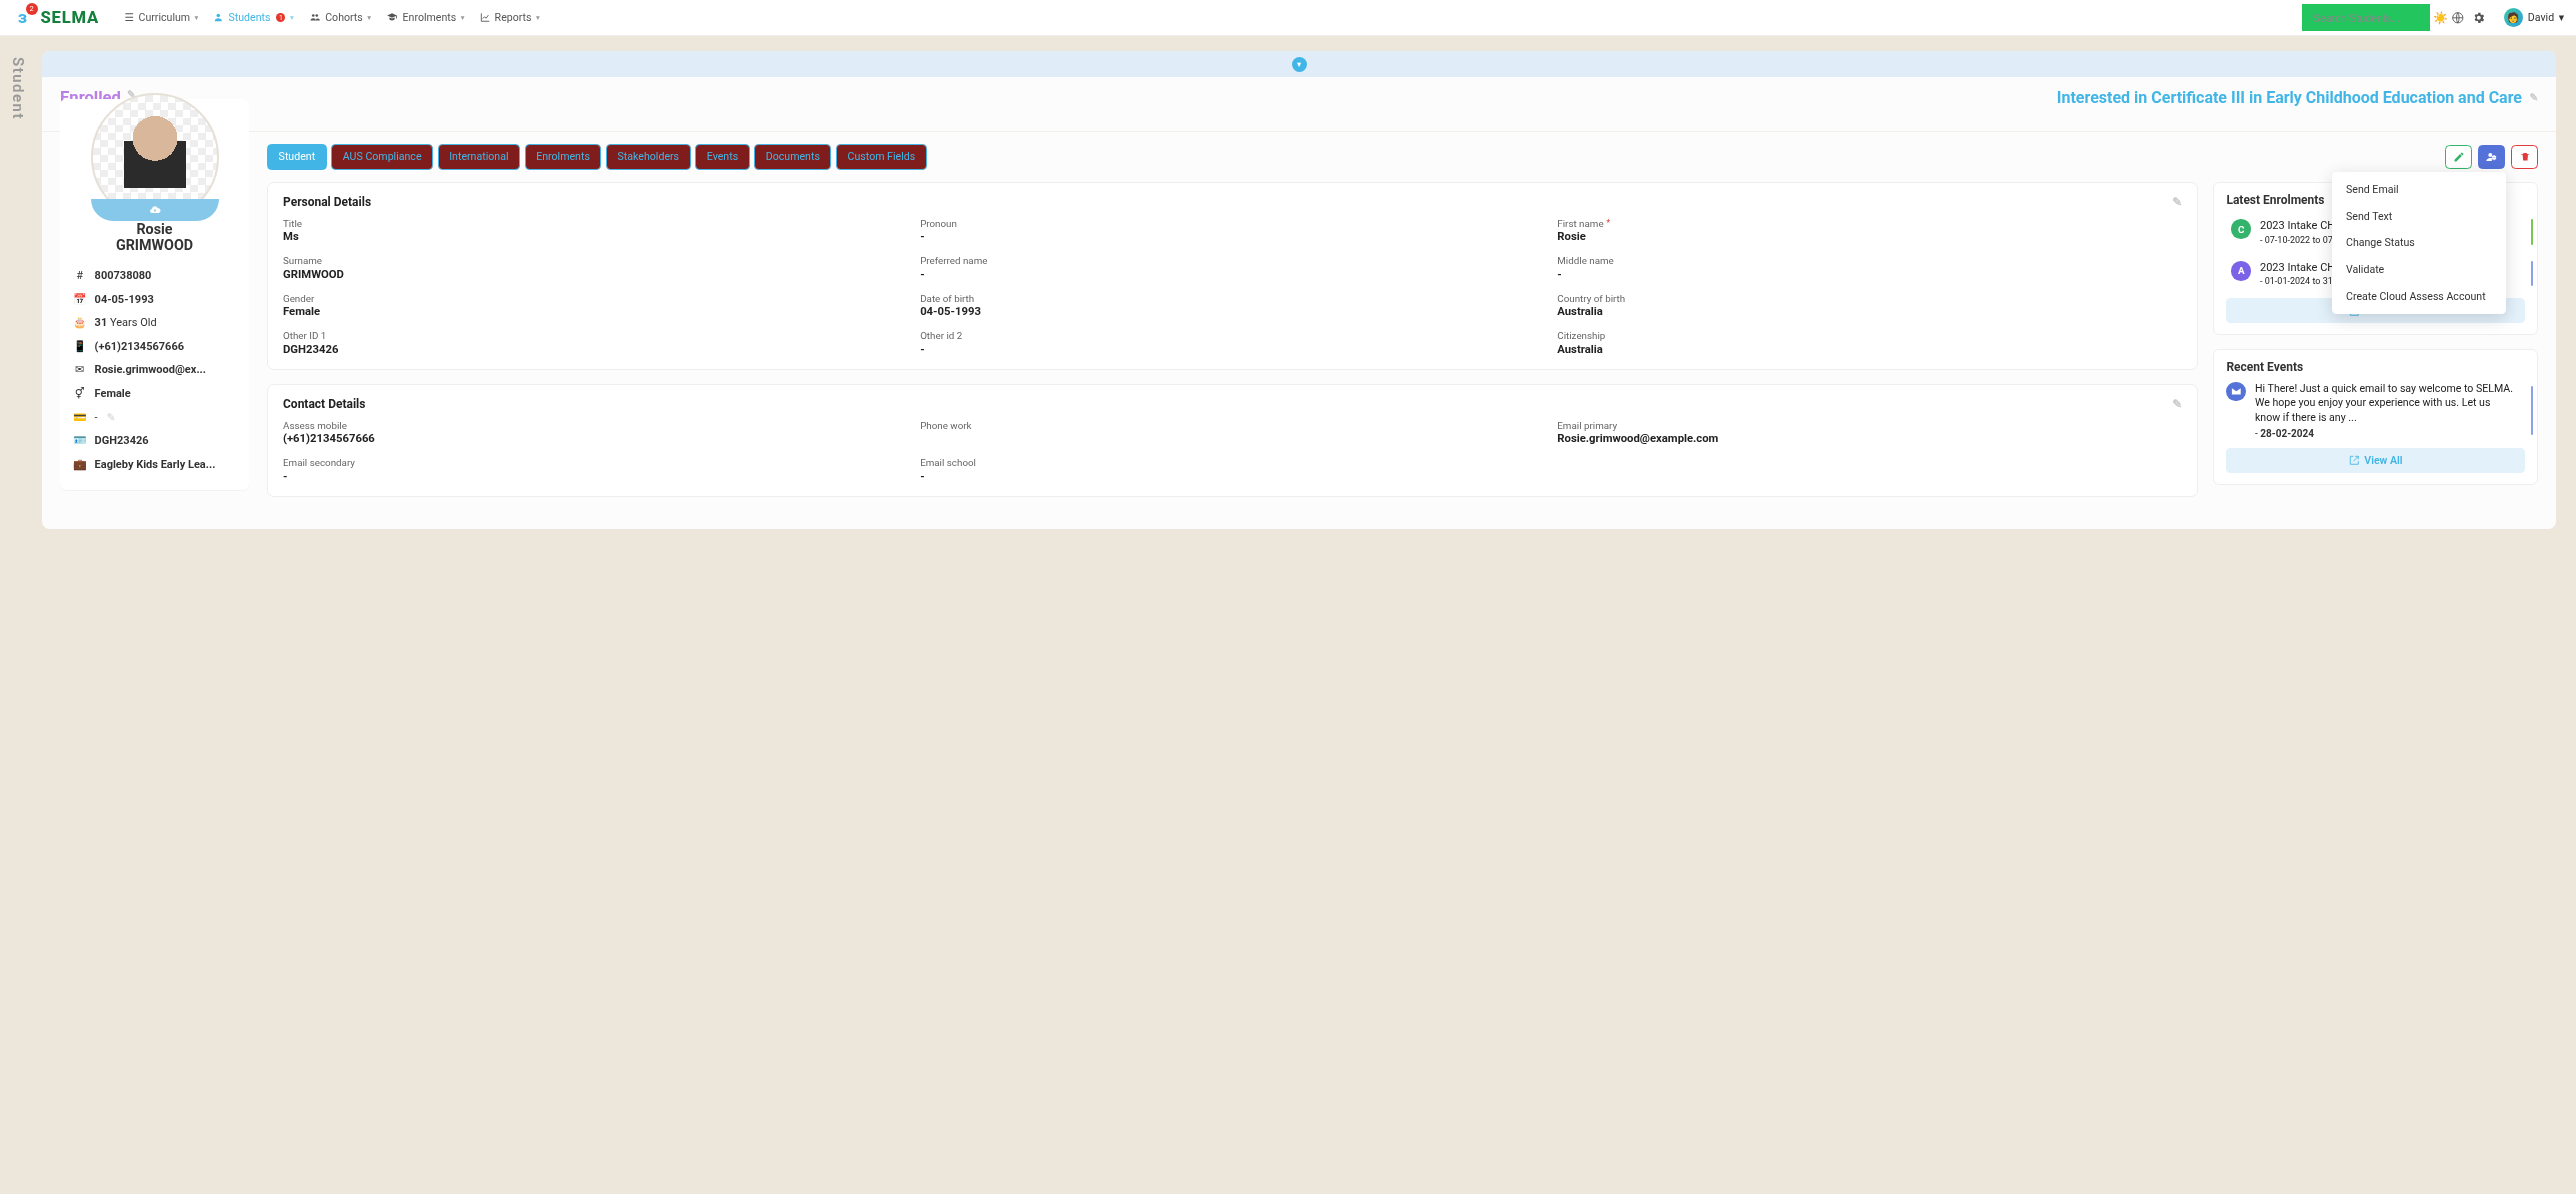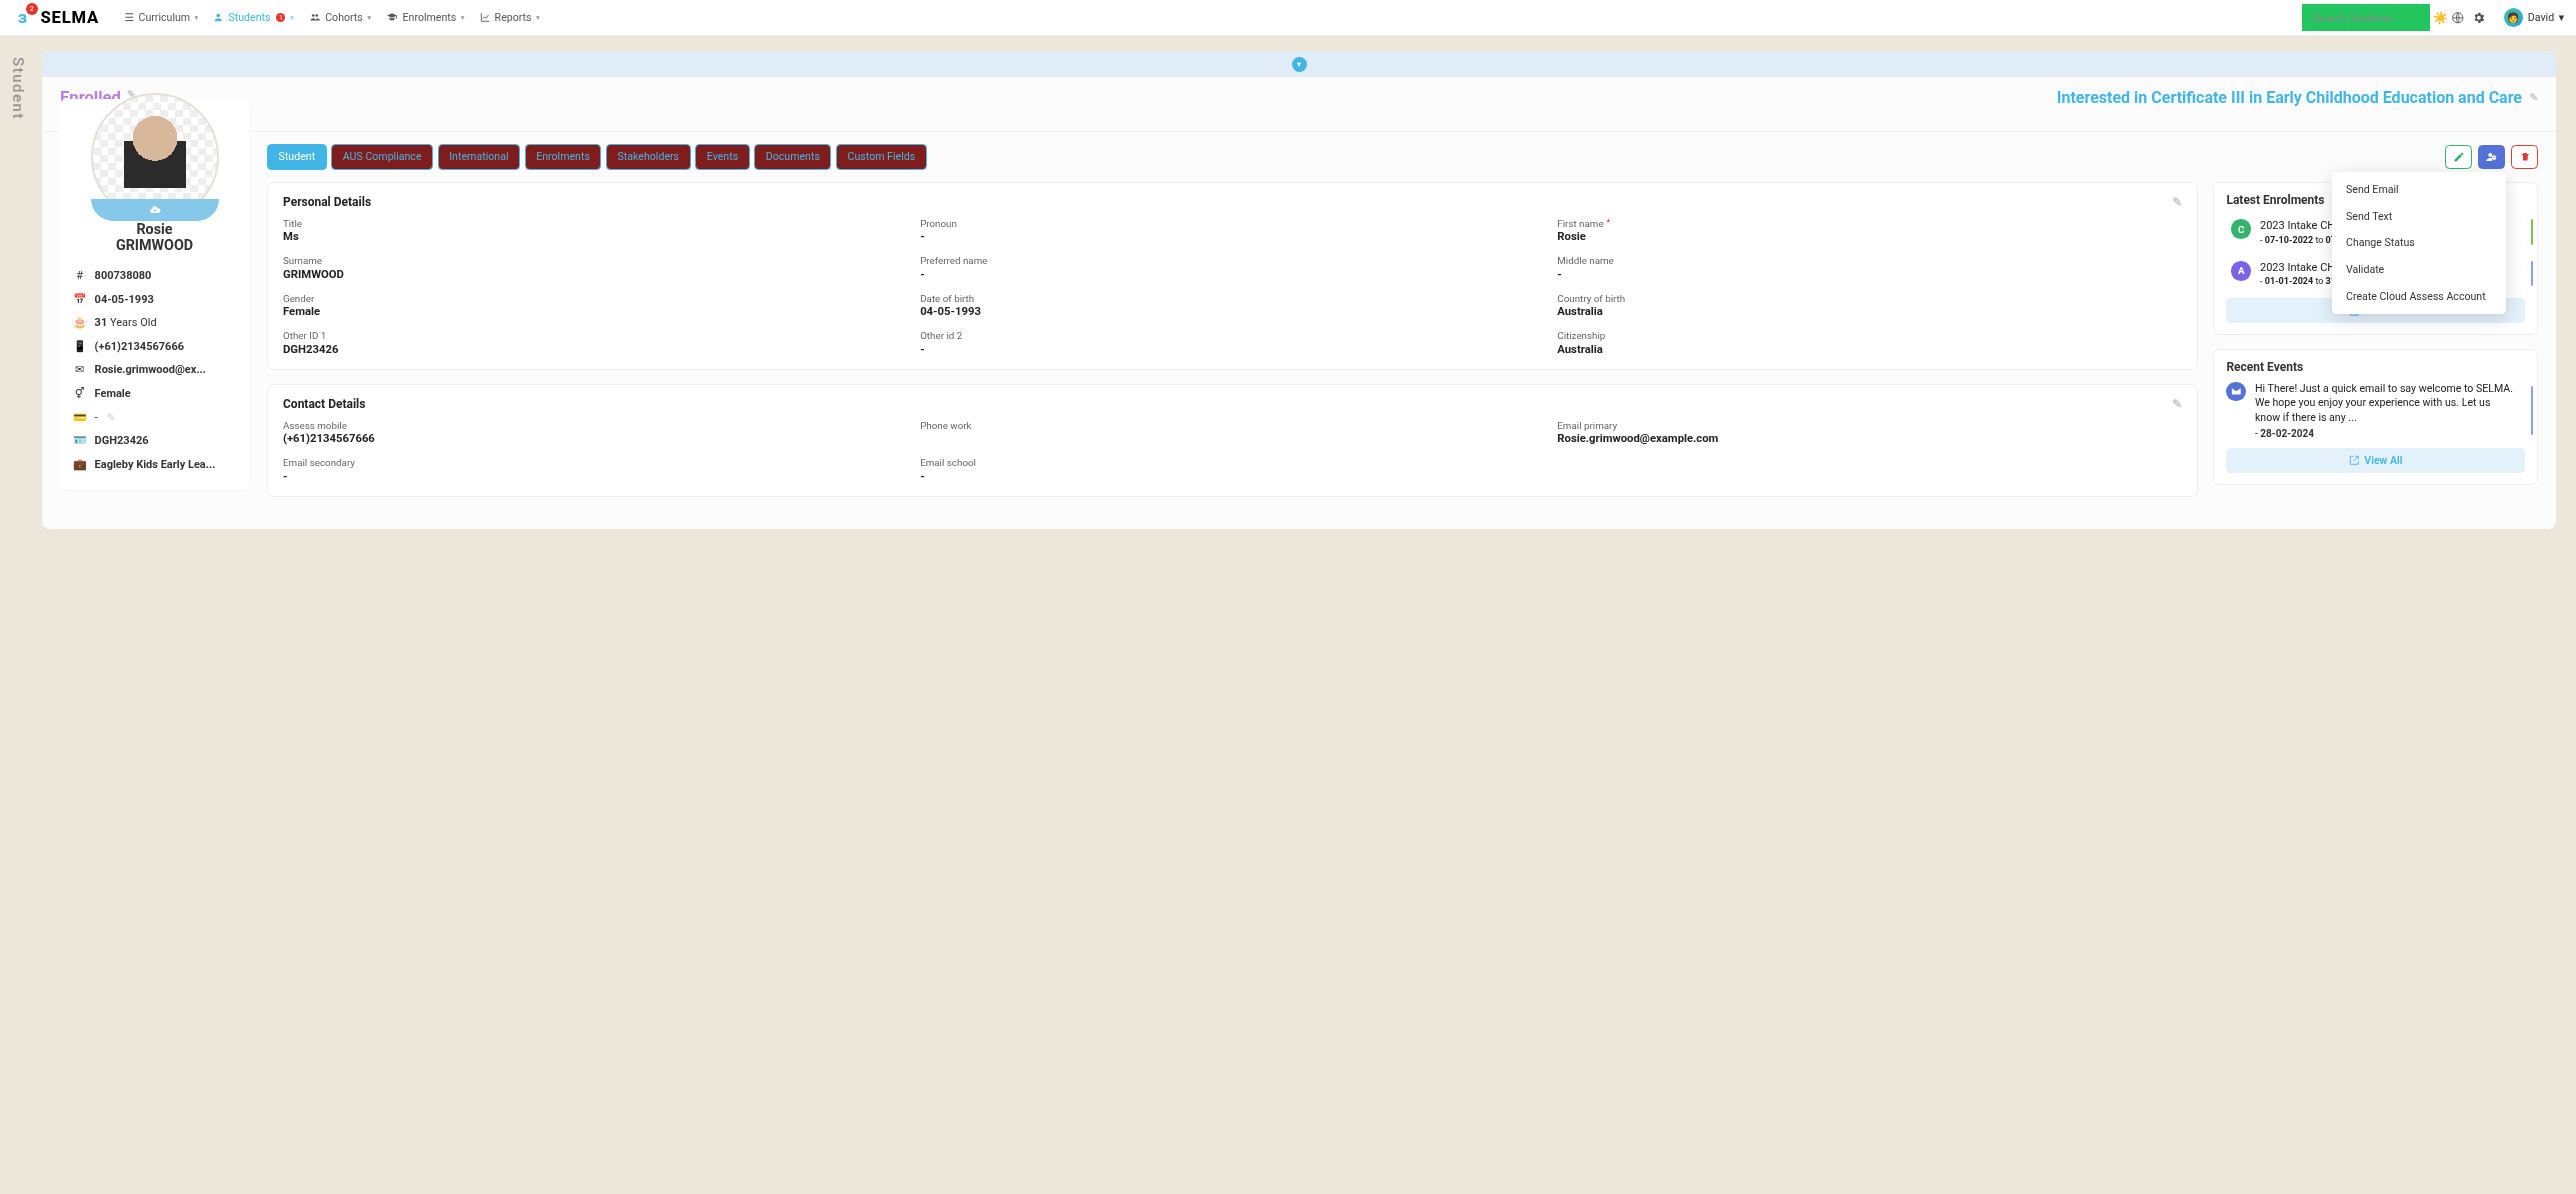--- a/index.html
+++ b/index.html
@@ -42,21 +42,21 @@
     background: #e6362b;
     color: #fff;
     font-size: 7.5px;
     width: 12px; height: 12px;
     border-radius: 50%;
     display: flex; align-items: center; justify-content: center;
   }
   .brand {
     font-size: 16.6px;
     font-weight: 800;
-    color: #000000;
+    color: #15803d;
     letter-spacing: 0.8px;
     margin-right: 18px;
   }
   .nav-item {
     display: flex;
     align-items: center;
     gap: 4.5px;
     padding: 4.5px 7.5px;
     color: #555;
     cursor: pointer;
@@ -259,21 +259,21 @@
   .enrol-item.app::after { background:#8aa2e8; }
   .ebadge {
     width:19.6px;height:19.6px;border-radius:50%;color:#fff;font-weight:700;
     display:flex;align-items:center;justify-content:center;font-size:9.8px;flex:none;
   }
   .ebadge.c { background:#33b36b; }
   .ebadge.a { background:#7a63e6; }
   .etext .title { font-size:11px;color:#222; }
   .etext .dates { font-size:9px;margin-top:2.3px;color:#222; }
   .etext .dates .to { font-weight:400; }
-  .etext .dates b { font-weight:700; }
+  .etext .dates b { font-weight:400; }
   .viewall {
     background:#e3f1fb;color:#41b6e6;text-align:center;
     padding:6px;border-radius:4.5px;font-weight:600;cursor:pointer;
     display:flex;align-items:center;justify-content:center;gap:4.5px;margin-top:3px;
   }
 
   .event-item { display:flex;gap:9px;position:relative;padding-right:7.5px; }
   .event-item::after {
     content:"";position:absolute;right:-7.5px;top:4.5px;bottom:4.5px;width:2.3px;border-radius:1.5px;background:#8aa2e8;
   }

